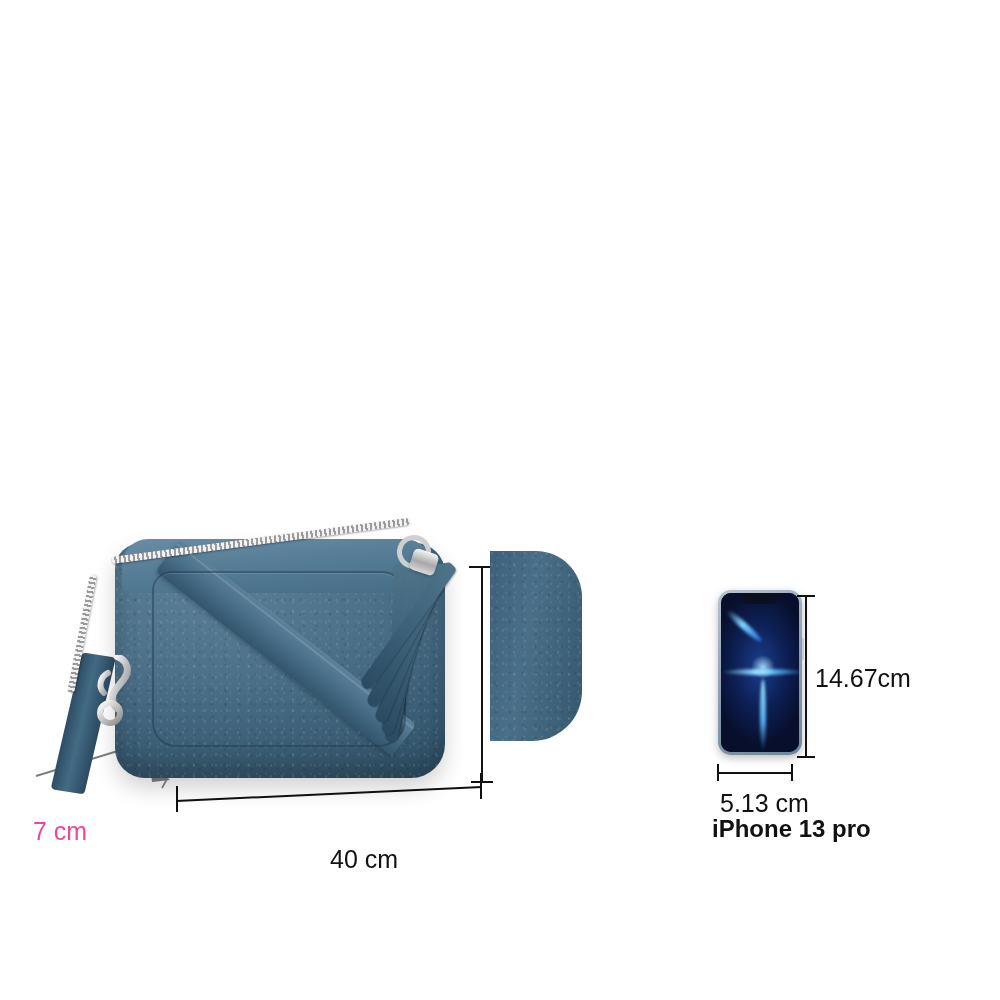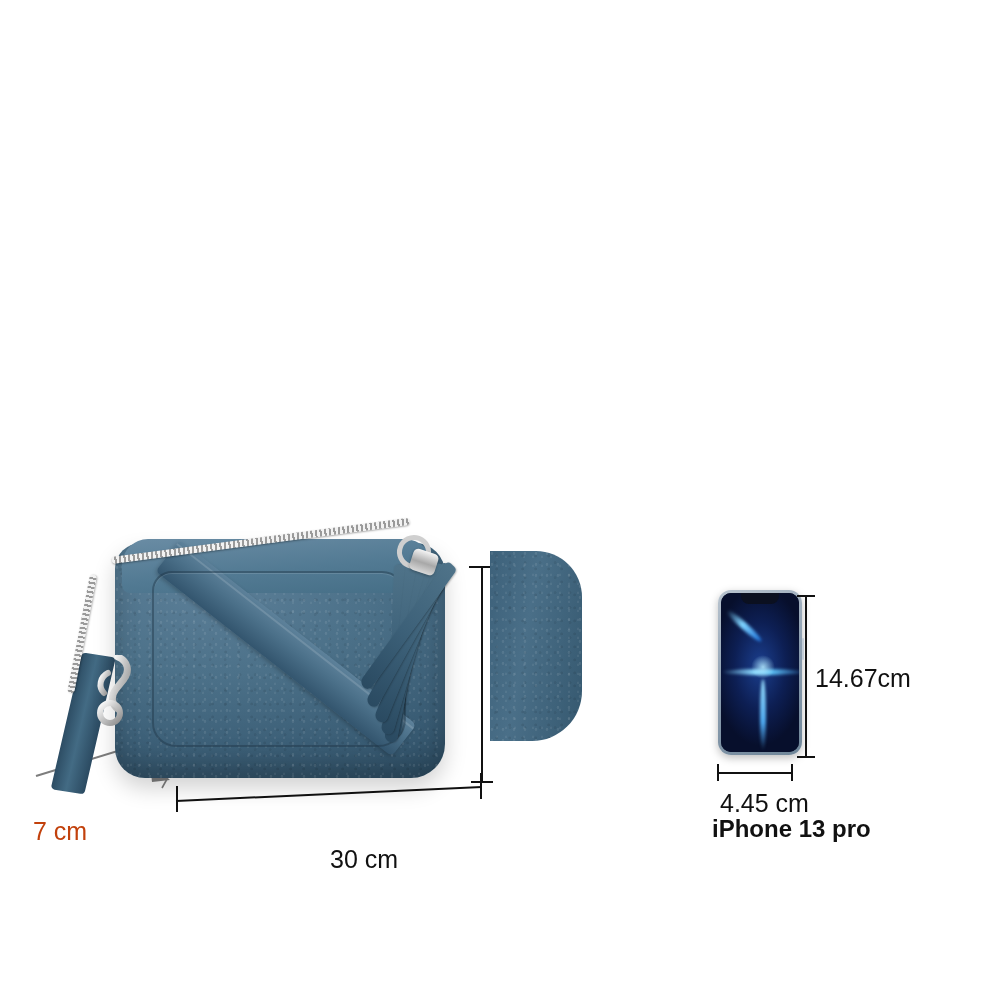--- a/index.html
+++ b/index.html
@@ -17,21 +17,21 @@
     font-size:43px;font-weight:300;color:#555759;letter-spacing:.4px;
     line-height:1.06;white-space:nowrap;
   }
   .subtitle{
     margin-top:14px;font-size:23px;font-weight:400;color:#4f5153;
     letter-spacing:.1px;white-space:nowrap;
   }
 
   
   .dimtxt{position:absolute;color:#111;font-size:25px;white-space:nowrap;}
-  .dimtxt.gray{color:#c2410c;}
+  .dimtxt.gray{color:#ec4899;}
   .line{position:absolute;background:#111;}
   .line.gray{background:#7d7d7d;}
 
   
   .bag-wrap{position:absolute;left:60px;top:505px;width:520px;height:320px;}
 
   
   .strap-front{
     position:absolute;left:120px;top:35px;width:300px;height:40px;
     background:linear-gradient(180deg,#5d819a 0%,#4b7089 42%,#33556e 100%);
@@ -221,21 +221,21 @@
   </div>
 
   <div class="line" style="left:481px;top:566px;width:2px;height:216px;"></div>
   <div class="line" style="left:469px;top:566px;width:26px;height:2px;"></div>
   <div class="line" style="left:471px;top:781px;width:22px;height:2px;"></div>
   <div class="dimtxt" style="left:492px;top:674px;">15 cm</div>
 
   <div class="line" style="left:176px;top:800px;width:306px;height:2px;transform-origin:0 50%;transform:rotate(-2.6deg);"></div>
   <div class="line" style="left:176px;top:786px;width:2px;height:26px;"></div>
   <div class="line" style="left:480px;top:773px;width:2px;height:26px;"></div>
-  <div class="dimtxt" style="left:330px;top:845px;">30 cm</div>
+  <div class="dimtxt" style="left:330px;top:845px;">40 cm</div>
 
   <div class="line gray" style="left:36px;top:775px;width:152px;height:2px;transform-origin:0 50%;transform:rotate(-17deg);"></div>
   <svg style="position:absolute;left:148px;top:762px;width:40px;height:40px;" viewBox="0 0 40 40">
     <path d="M2 2 L22 18 L4 20 Z" fill="#7d7d7d"></path>
     <path d="M24 8 L14 26" stroke="#7d7d7d" stroke-width="1.6" fill="none"></path>
   </svg>
   <div class="dimtxt gray" style="left:33px;top:817px;">7 cm</div>
 
   <div class="phone-wrap">
     <div class="phone">
@@ -252,17 +252,17 @@
   </div>
 
   <div class="line" style="left:805px;top:595px;width:2px;height:162px;"></div>
   <div class="line" style="left:797px;top:595px;width:18px;height:2px;"></div>
   <div class="line" style="left:797px;top:756px;width:18px;height:2px;"></div>
   <div class="dimtxt" style="left:815px;top:664px;">14.67cm</div>
 
   <div class="line" style="left:717px;top:772px;width:76px;height:2px;"></div>
   <div class="line" style="left:717px;top:764px;width:2px;height:17px;"></div>
   <div class="line" style="left:791px;top:764px;width:2px;height:17px;"></div>
-  <div class="dimtxt" style="left:720px;top:789px;">4.45 cm</div>
+  <div class="dimtxt" style="left:720px;top:789px;">5.13 cm</div>
 
   <div class="dimtxt" style="left:712px;top:815px;font-weight:bold;font-size:24px;">iPhone 13 pro</div>
 
 </div>
 
 </body></html>

